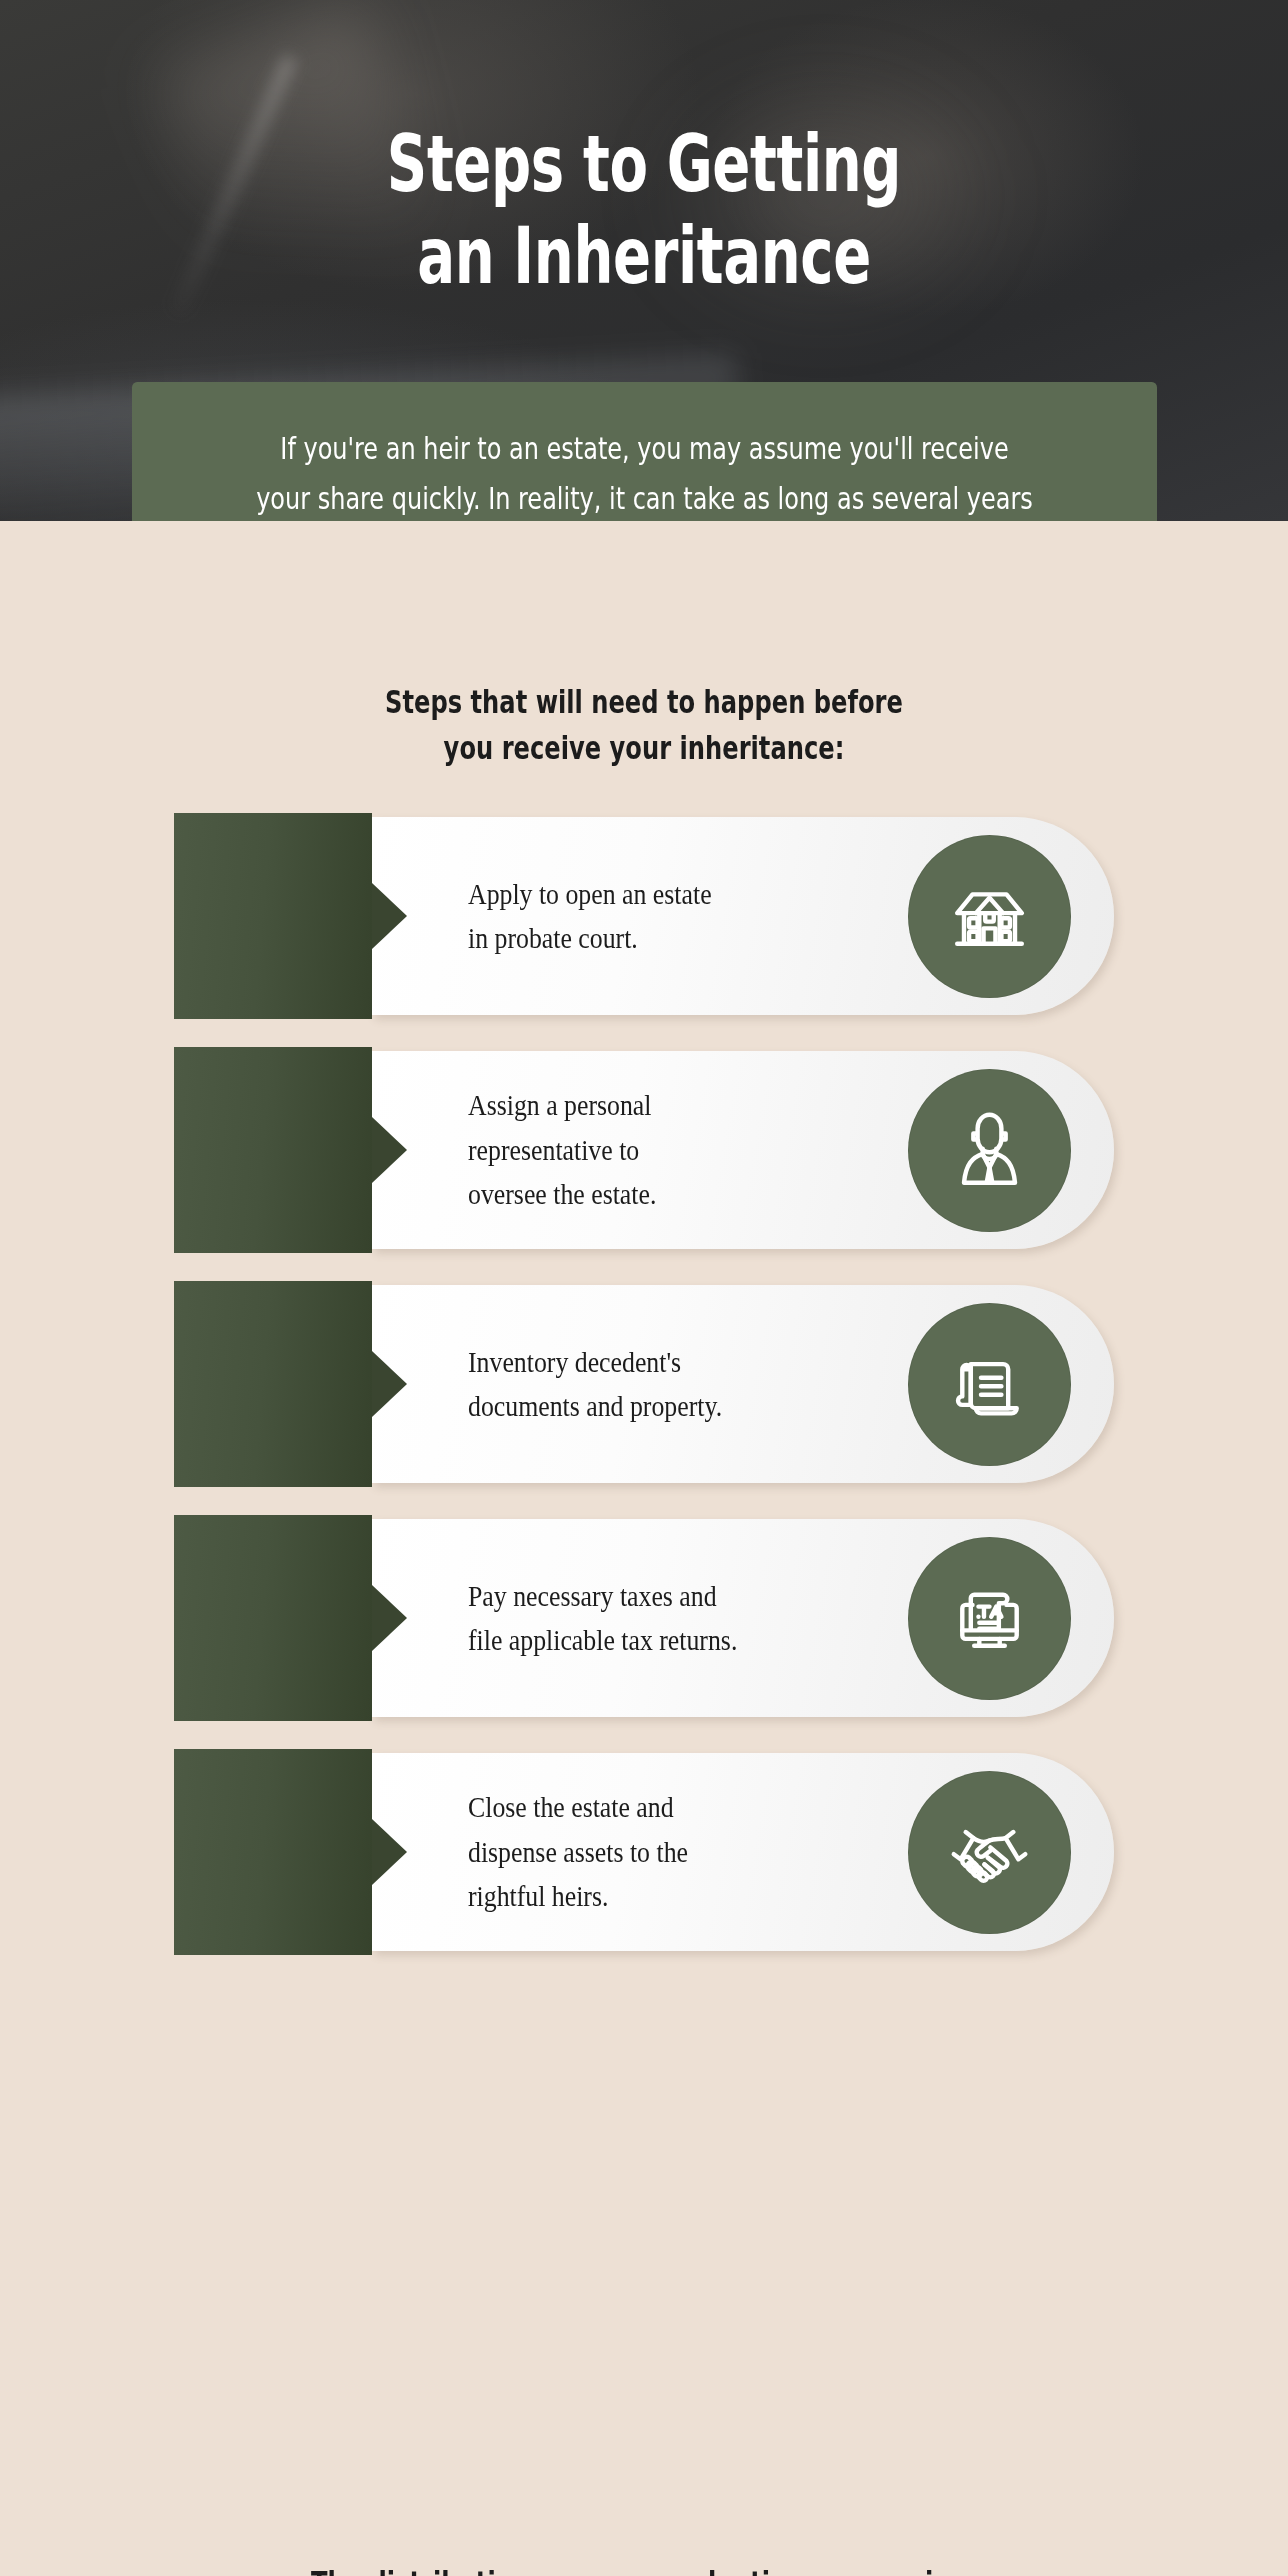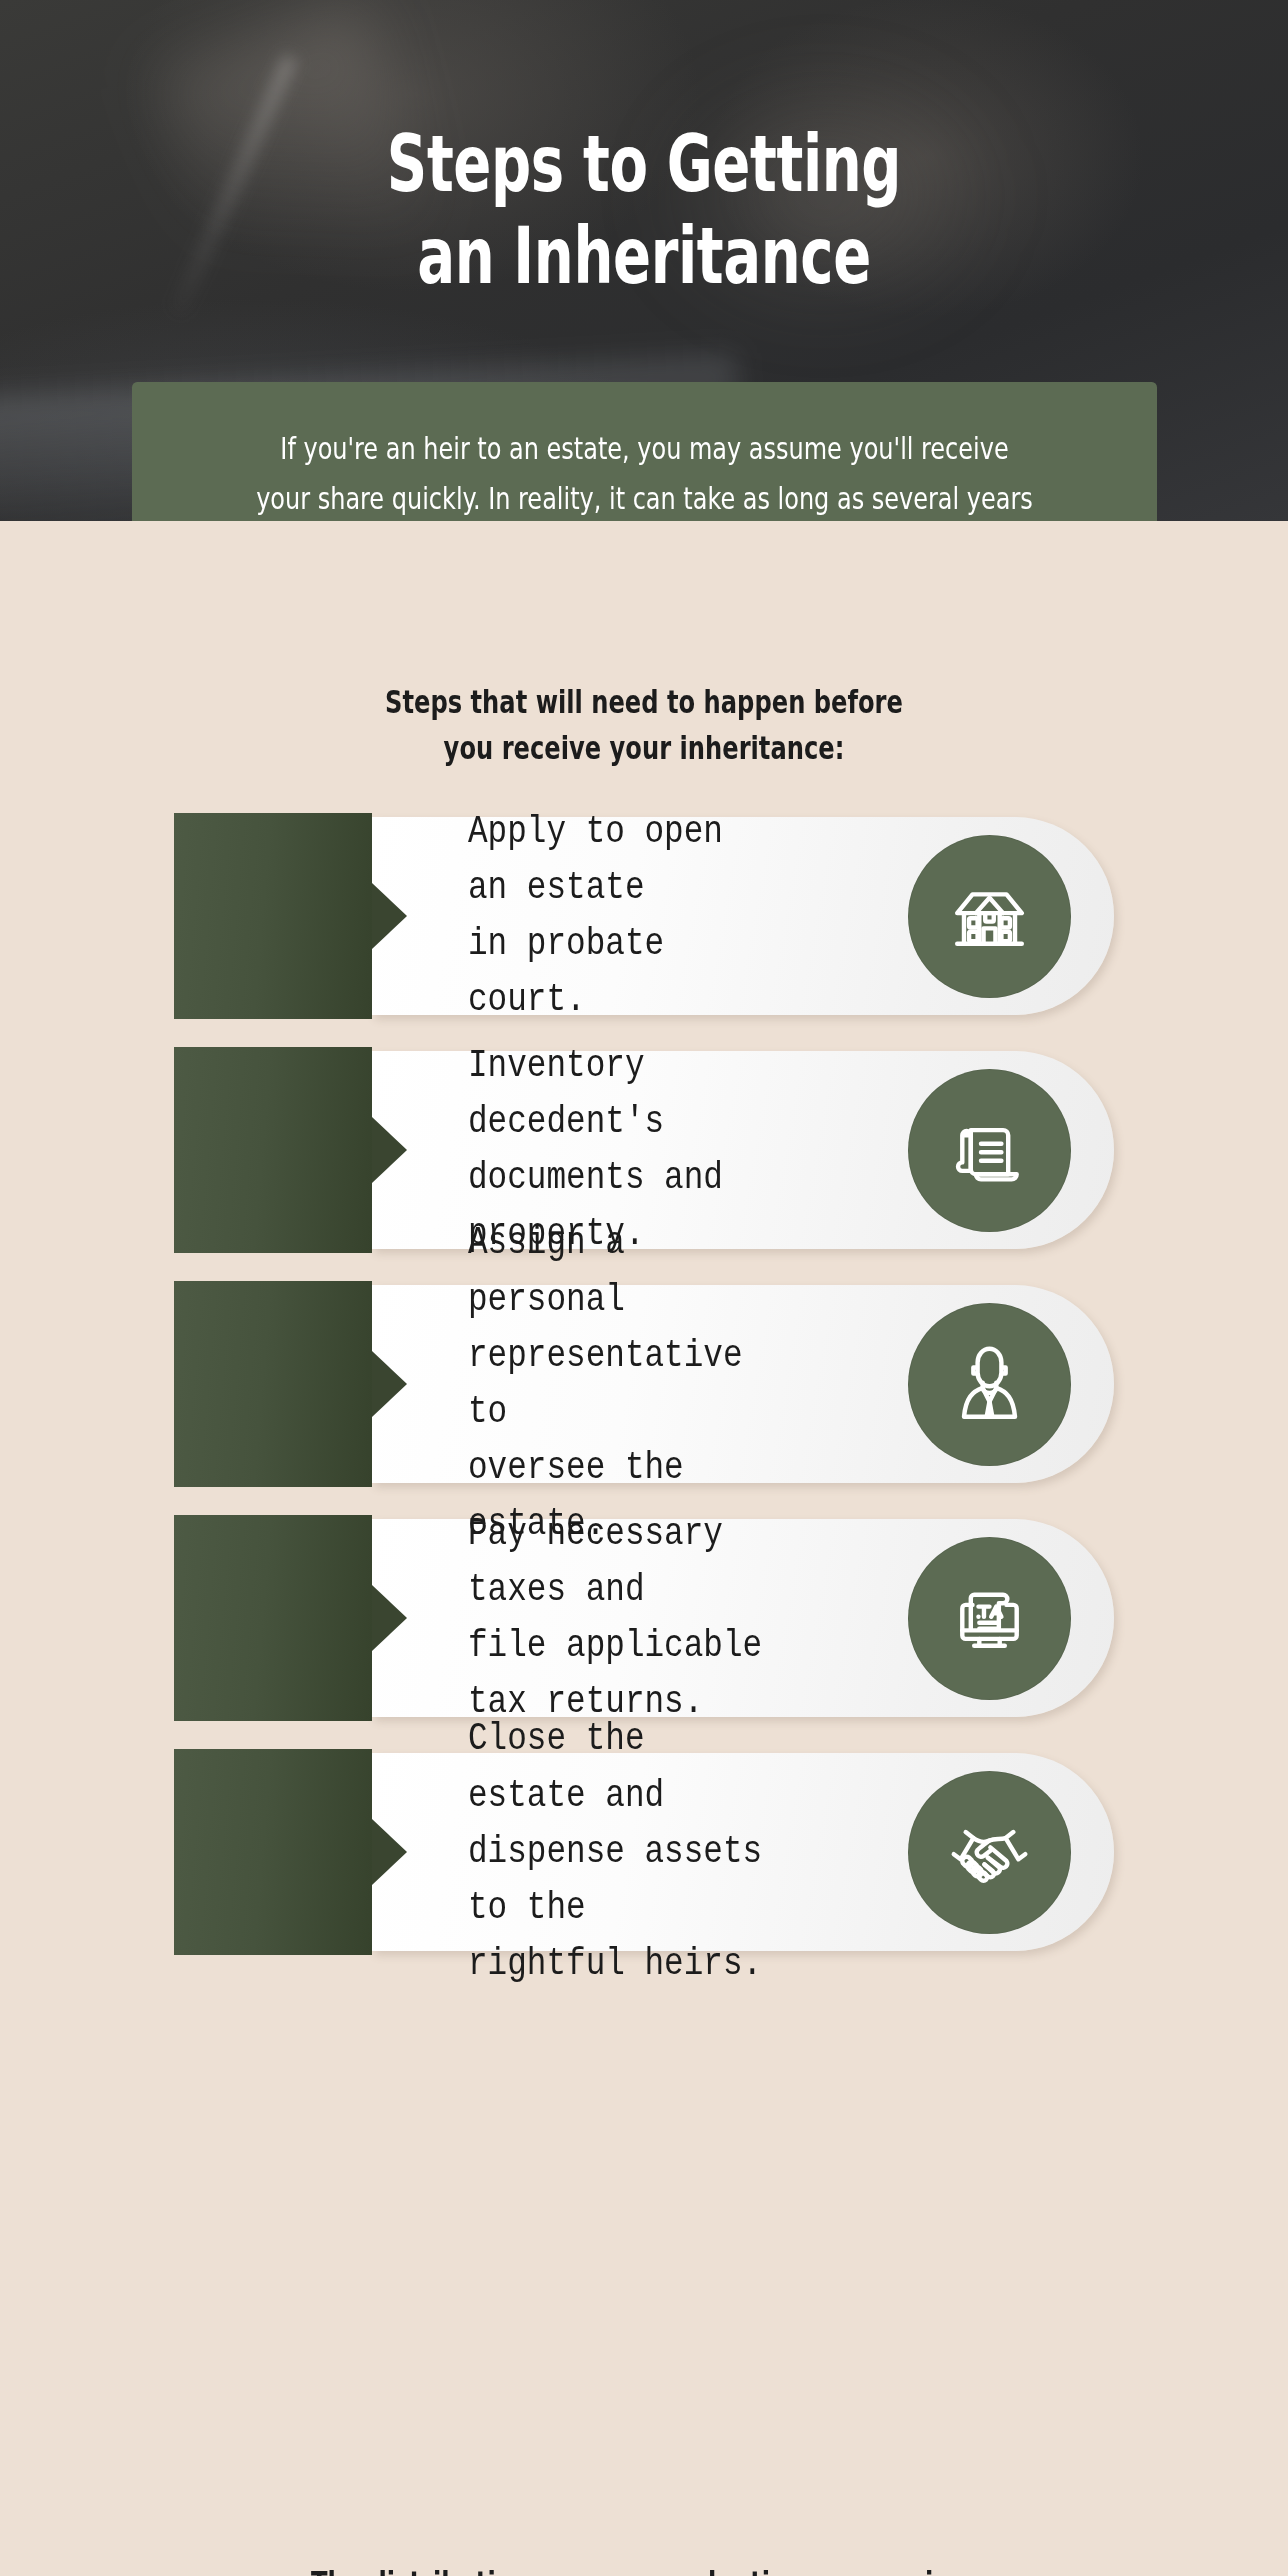--- a/index.html
+++ b/index.html
@@ -172,22 +172,22 @@
     padding-bottom: 7.2px;
     transform: scaleX(0.92);
   }
   .step-text {
     position: absolute;
     left: 294px; top: 0;
     width: 361px; height: 206px;
     display: flex;
     align-items: center;
     color: #1c1c1c;
-    font-family: Liberation Mono, monospace;
-    font-size: 38px;
+    font-family: Liberation Serif, serif;
+    font-size: 30px;
     font-weight: 400;
     line-height: 1.48;
     z-index: 5;
   }
   .step-text span {
     display: block;
     transform: scaleX(0.86);
     transform-origin: left center;
     white-space: pre-line;
   }
@@ -271,53 +271,53 @@
           <path class="ico" d="M43 82 V64 H57 V82"></path>
           <path class="ico" d="M12 82 H88"></path>
         </svg>
       </div>
     </div>
 
     <div class="step">
       <div class="step-card"></div>
       <div class="step-num-block"></div>
       <div class="step-arrow"></div>
-      <div class="step-num">3.</div>
-      <div class="step-text">
-          <span>Inventory decedent's
-documents and property.</span>
-        </div>
-      <div class="step-icon">
-        <svg viewBox="0 0 100 100" aria-hidden="true">
-          <path class="ico" d="M18 32 h10 v42 h-10 a5 5 0 0 1 0-10 V32 a5 5 0 0 1 10 0"></path>
-          <path class="ico" d="M28 26 h38 a6 6 0 0 1 6 6 v46 H34 a6 6 0 0 1 -6 -6 Z"></path>
-          <path class="ico" d="M34 78 a6 6 0 0 0 6 6 h36 a6 6 0 0 0 6 -6 h-48"></path>
-          <path class="ico" d="M40 42 h24 M40 52 h24 M40 62 h24"></path>
-        </svg>
-      </div>
-    </div>
-
-    <div class="step">
-      <div class="step-card"></div>
-      <div class="step-num-block"></div>
-      <div class="step-arrow"></div>
       <div class="step-num">2.</div>
       <div class="step-text">
           <span>Assign a personal
 representative to
 oversee the estate.</span>
         </div>
       <div class="step-icon">
         <svg viewBox="0 0 100 100" aria-hidden="true">
           <path class="ico" d="M36 24 a14 16 0 0 1 28 0 v12 a14 16 0 0 1 -28 0 Z"></path>
           <path class="ico" d="M34 30 h-3 v7 h3 M66 30 h3 v7 h-3"></path>
           <path class="ico" d="M42 48 v6 a8 6 0 0 0 16 0 v-6"></path>
           <path class="ico" d="M42 54 L50 70 L58 54"></path>
           <path class="ico" d="M50 70 L47 86 h6 Z"></path>
           <path class="ico" d="M42 54 C30 58 22 66 20 88 H80 C78 66 70 58 58 54"></path>
+        </svg>
+      </div>
+    </div>
+
+    <div class="step">
+      <div class="step-card"></div>
+      <div class="step-num-block"></div>
+      <div class="step-arrow"></div>
+      <div class="step-num">3.</div>
+      <div class="step-text">
+          <span>Inventory decedent's
+documents and property.</span>
+        </div>
+      <div class="step-icon">
+        <svg viewBox="0 0 100 100" aria-hidden="true">
+          <path class="ico" d="M18 32 h10 v42 h-10 a5 5 0 0 1 0-10 V32 a5 5 0 0 1 10 0"></path>
+          <path class="ico" d="M28 26 h38 a6 6 0 0 1 6 6 v46 H34 a6 6 0 0 1 -6 -6 Z"></path>
+          <path class="ico" d="M34 78 a6 6 0 0 0 6 6 h36 a6 6 0 0 0 6 -6 h-48"></path>
+          <path class="ico" d="M40 42 h24 M40 52 h24 M40 62 h24"></path>
         </svg>
       </div>
     </div>
 
 
 
     <div class="step">
       <div class="step-card"></div>
       <div class="step-num-block"></div>
       <div class="step-arrow"></div>

